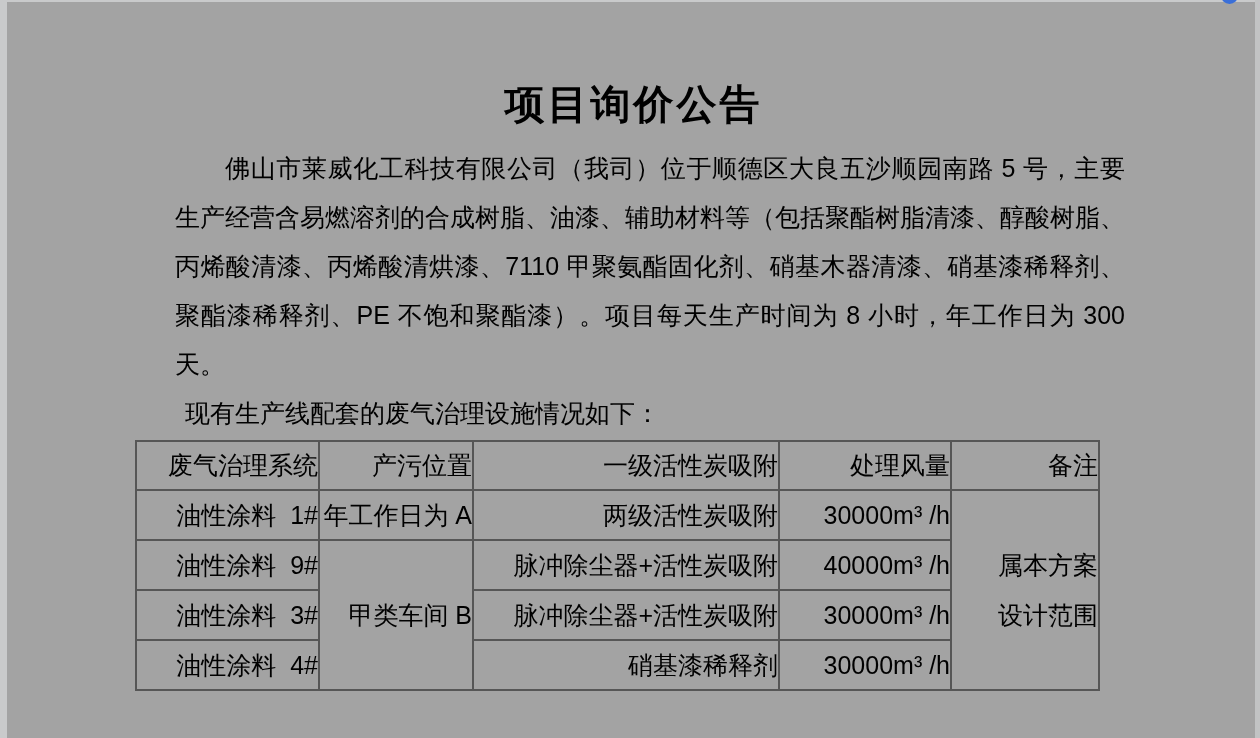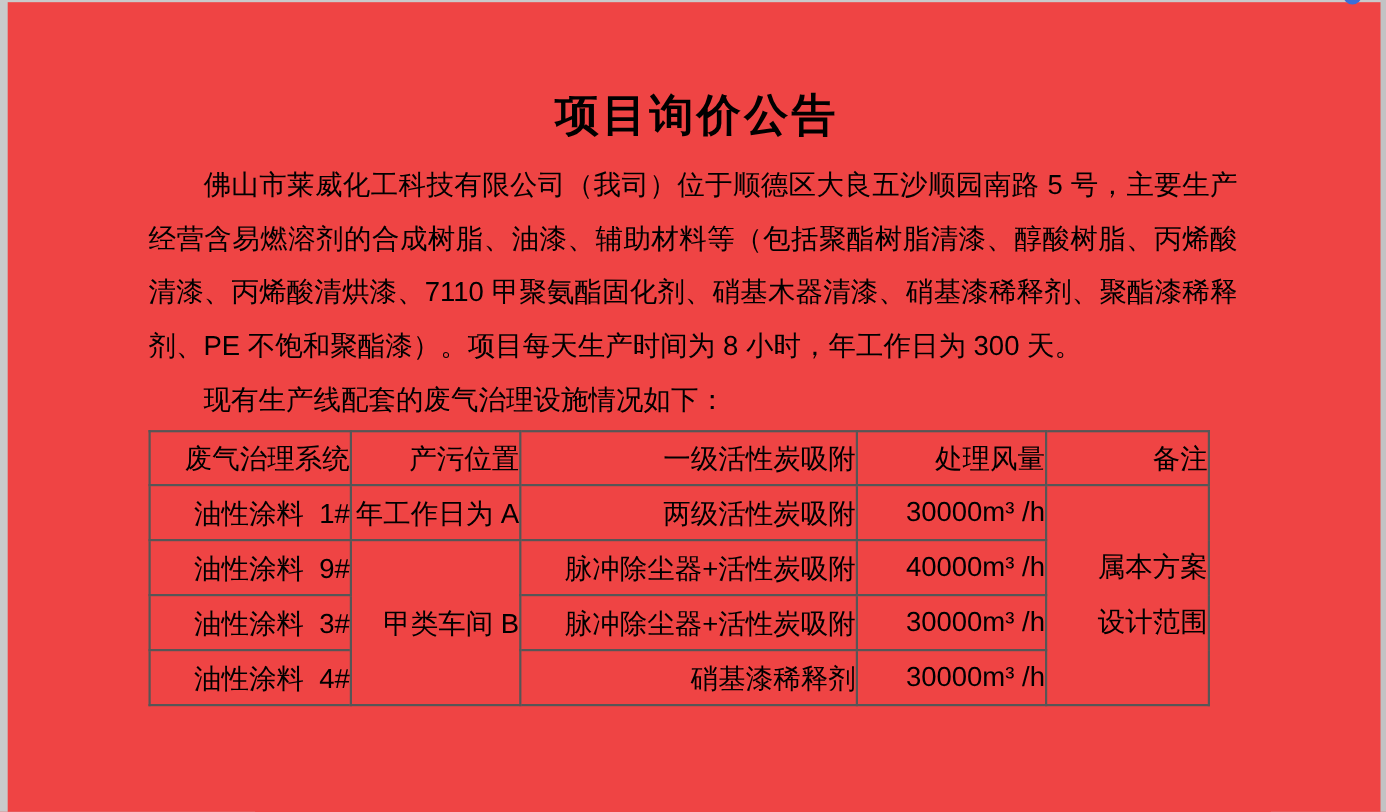--- a/index.html
+++ b/index.html
@@ -8,21 +8,21 @@
     overflow: hidden;
     position: relative;
     background: #c9cacb;
     font-family: "Liberation Sans", "DejaVu Sans", sans-serif;
     color: #000;
   }
   .page {
     position: absolute;
     left: 7px; top: 2px;
     width: 1253px; height: 736px;
-    background: #ef4444;
+    background: #a3a3a3;
     overflow: hidden; 
   }
   .doc-title {
     margin: 79px 0 0 0;
     font-family: "Liberation Serif", "DejaVu Serif", serif;
     font-weight: 700;
     font-size: 40px;
     line-height: 48px;
     letter-spacing: 3px;
     text-align: center;
@@ -30,21 +30,21 @@
   }
   .body-para {
     margin: 0;
     padding: 0 135px 0 128px;
     font-size: 25px;
     line-height: 49px;
     text-align: justify;
     text-indent: 50px;
     color: #000;
   }
-  .body-para.first { margin-top: 15px; }
+  .body-para.first { margin-top: 15px; margin-left: 40px; }
   .doc-table {
     margin: 2px 0 0 128px;
     border-collapse: collapse;
     table-layout: fixed;
     width: 963px;
   }
   .doc-table th, .doc-table td {
     border: 2px solid #565656;
     font-size: 25px;
     font-weight: 400;

